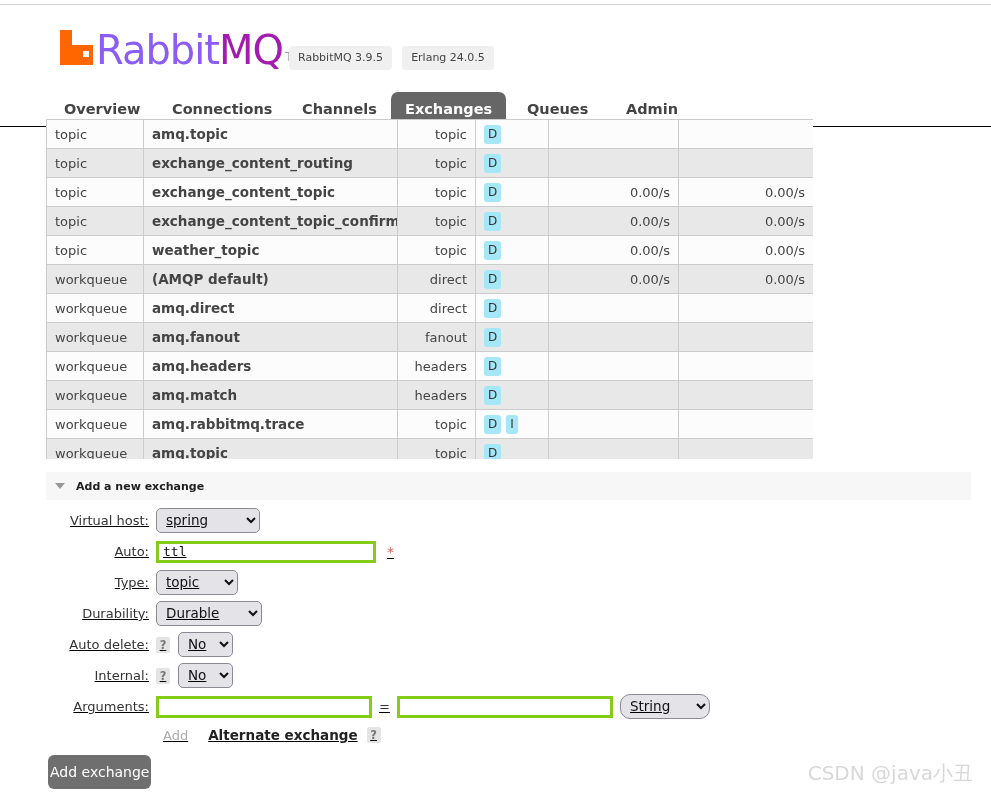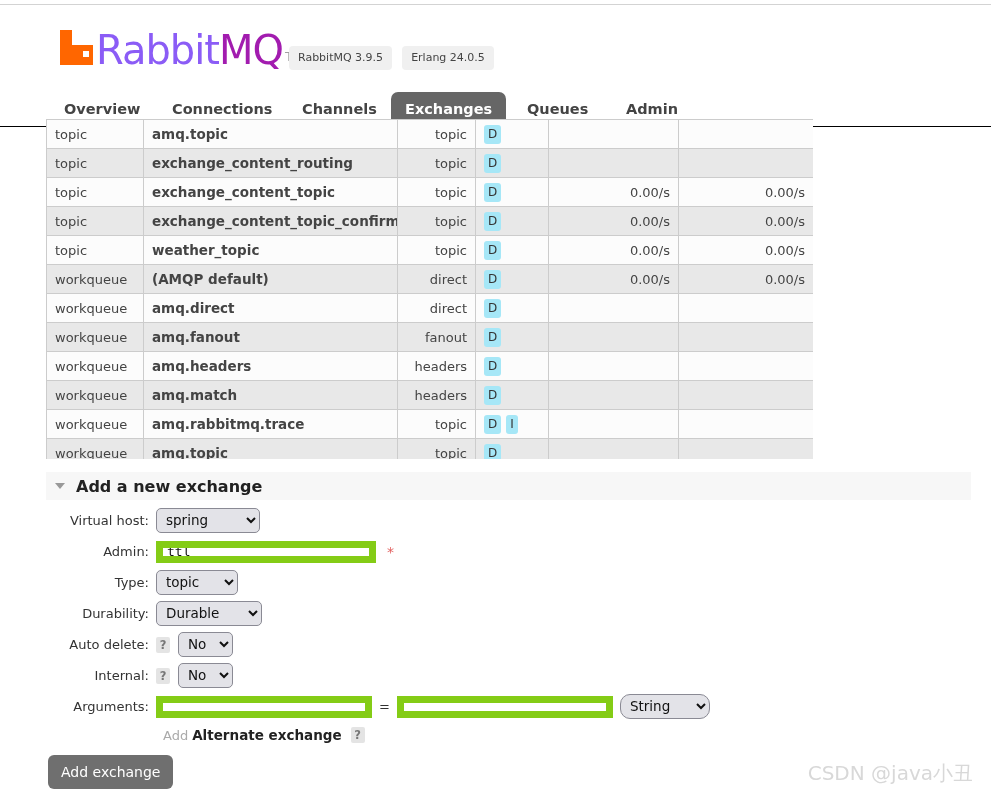--- a/index.html
+++ b/index.html
@@ -159,26 +159,27 @@
   }
   .tri {
     width: 0; height: 0;
     border-left: 5px solid transparent;
     border-right: 5px solid transparent;
     border-top: 6px solid #999;
     margin-right: 11px;
     cursor: pointer;
   }
   .section-title {
-    font-size: 16px; font-weight: bold; color: #222;
+    font-size: 11px; font-weight: bold; color: #222;
   }
 
   .form {
     position: absolute; left: 46px; top: 505px;
     width: 760px;
+    text-decoration: underline;
   }
   .frow {
     display: flex; align-items: center;
     height: 31px;
     margin-bottom: 0px;
   }
   .flabel {
     width: 110px;
     text-align: right;
     font-size: 13px;
@@ -213,51 +214,51 @@
   select.w-vhost { width: 104px; }
   select.w-type  { width: 82px; }
   select.w-dur   { width: 106px; }
   select.w-small { width: 55px; }
   select.w-argtype { width: 90px; border-radius: 10px; }
   input.ui {
     font-family: "DejaVu Sans Mono", "Liberation Mono", monospace;
     font-size: 13px;
     color: #111;
     background: #ffffff;
-    border: 7px solid #84cc16;
+    border: 3px solid #84cc16;
     height: 22px;
     padding: 1px 4px;
   }
   input.w-name { width: 220px; }
   input.w-arg  { width: 216px; }
   .req { color: #e2605f; font-size: 14px; margin-left: 11px; }
   .eq { margin: 0 7px; font-size: 13px; color: #333; }
 
   .subrow {
     display: flex; align-items: center;
     height: 26px;
     padding-left: 117px;
   }
   .add-link {
     font-size: 13px; color: #aaa; cursor: pointer;
-    margin-right: 4px;
+    margin-right: 20px;
   }
   .alt-ex {
     font-size: 13.5px; font-weight: bold; color: #222;
     margin-right: 9px;
   }
 
   .btn-add {
     position: absolute; left: 48px; top: 755px;
     background: #6f6f6f;
     color: #ffffff;
     font-size: 14px;
     border: none;
     border-radius: 6px;
-    padding: 9px 13px;
+    padding: 9px 2px;
     cursor: pointer;
     font-family: "DejaVu Sans", "Liberation Sans", sans-serif;
   }
 
   .watermark {
     position: absolute; right: 18px; top: 760px;
     color: #d8d8d8;
     font-size: 20px;
     white-space: nowrap;
     user-select: none;
@@ -405,21 +406,21 @@
   </div>
 
   <div class="form">
 
     <div class="frow">
       <div class="flabel">Virtual host:</div>
       <select class="ui w-vhost"><option>spring</option><option>workqueue</option><option>topic</option><option>/</option></select>
     </div>
 
     <div class="frow">
-      <div class="flabel">Admin:</div>
+      <div class="flabel">Auto:</div>
       <input class="ui w-name" type="text" value="ttl" style="">
       <span class="req">*</span>
     </div>
 
     <div class="frow">
       <div class="flabel">Type:</div>
       <select class="ui w-type"><option>direct</option><option>fanout</option><option>headers</option><option selected="">topic</option></select>
     </div>
 
     <div class="frow">

